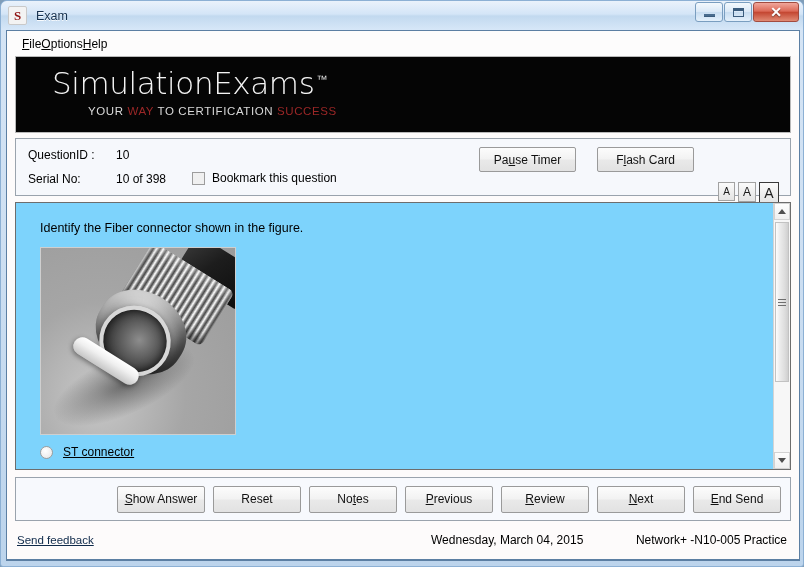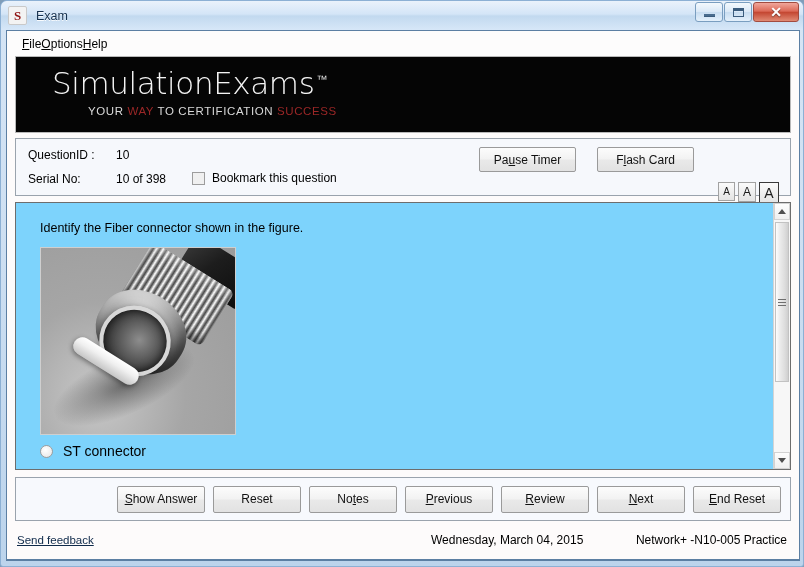--- a/index.html
+++ b/index.html
@@ -366,21 +366,21 @@
     align-items: center;
     gap: 10px;
   }
   .radio {
     width: 13px; height: 13px;
     border-radius: 50%;
     border: 1px solid #9d9d9d;
     background: radial-gradient(circle at 40% 35%, #ffffff 0%, #ececec 70%, #dcdcdc 100%);
     box-sizing: border-box;
   }
-  .answer-label { font-size: 14px; }
+  .answer-label { font-size: 12px; text-decoration: underline; }
 
   
   .scrollbar {
     position: absolute;
     right: 0; top: 0;
     width: 17px; height: 100%;
     background: #f7f7f7;
     border-left: 1px solid #d4d4d4;
     box-sizing: border-box;
   }
@@ -575,21 +575,21 @@
       <div class="btn nav-btn">
         <span><span></span><u>P</u><span>revious</span></span>
       </div>
       <div class="btn nav-btn">
         <span><span></span><u>R</u><span>eview</span></span>
       </div>
       <div class="btn nav-btn">
         <span><span></span><u>N</u><span>ext</span></span>
       </div>
       <div class="btn nav-btn">
-        <span><span></span><u>E</u><span>nd Reset</span></span>
+        <span><span></span><u>E</u><span>nd Send</span></span>
       </div>
     </div>
 
     <div class="statusbar">
       <span class="feedback-link">Send feedback</span>
       <span class="status-date">Wednesday, March 04, 2015</span>
       <span class="status-exam">Network+ -N10-005 Practice</span>
     </div>
 
   </div>

